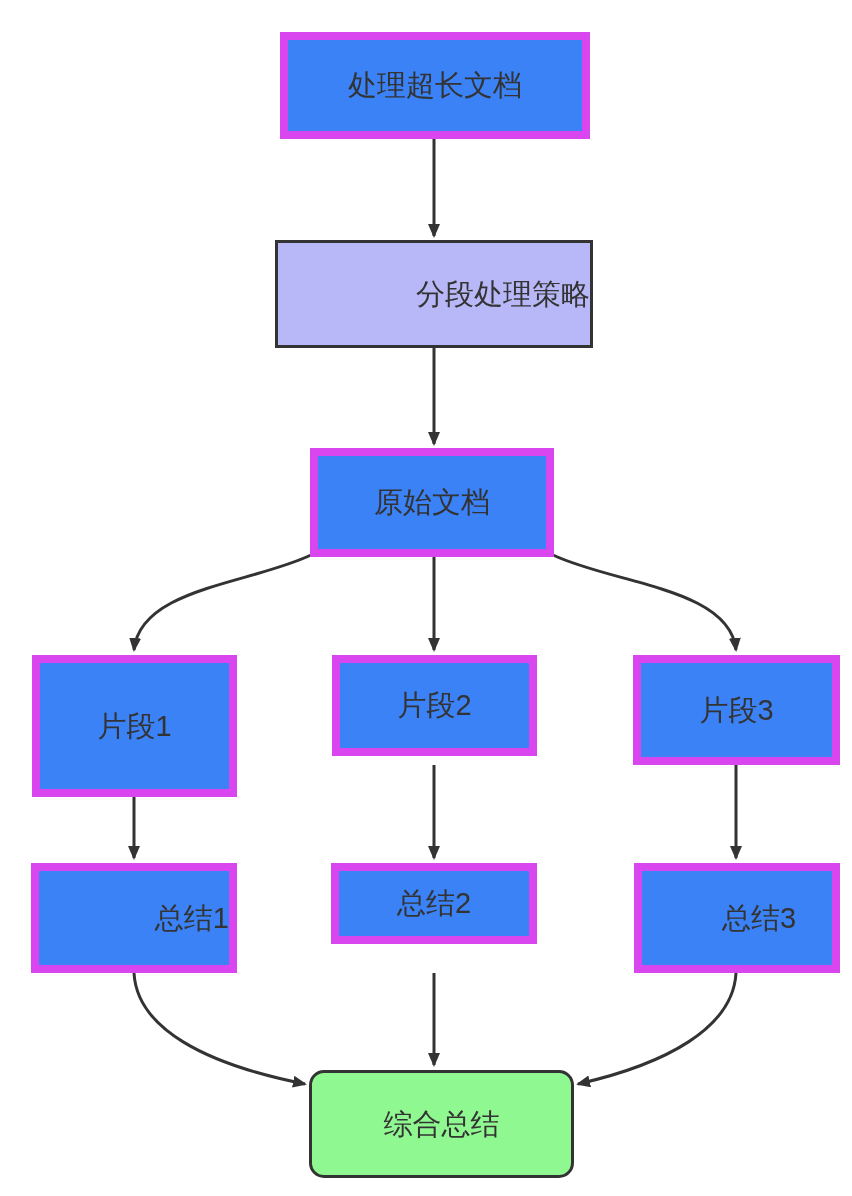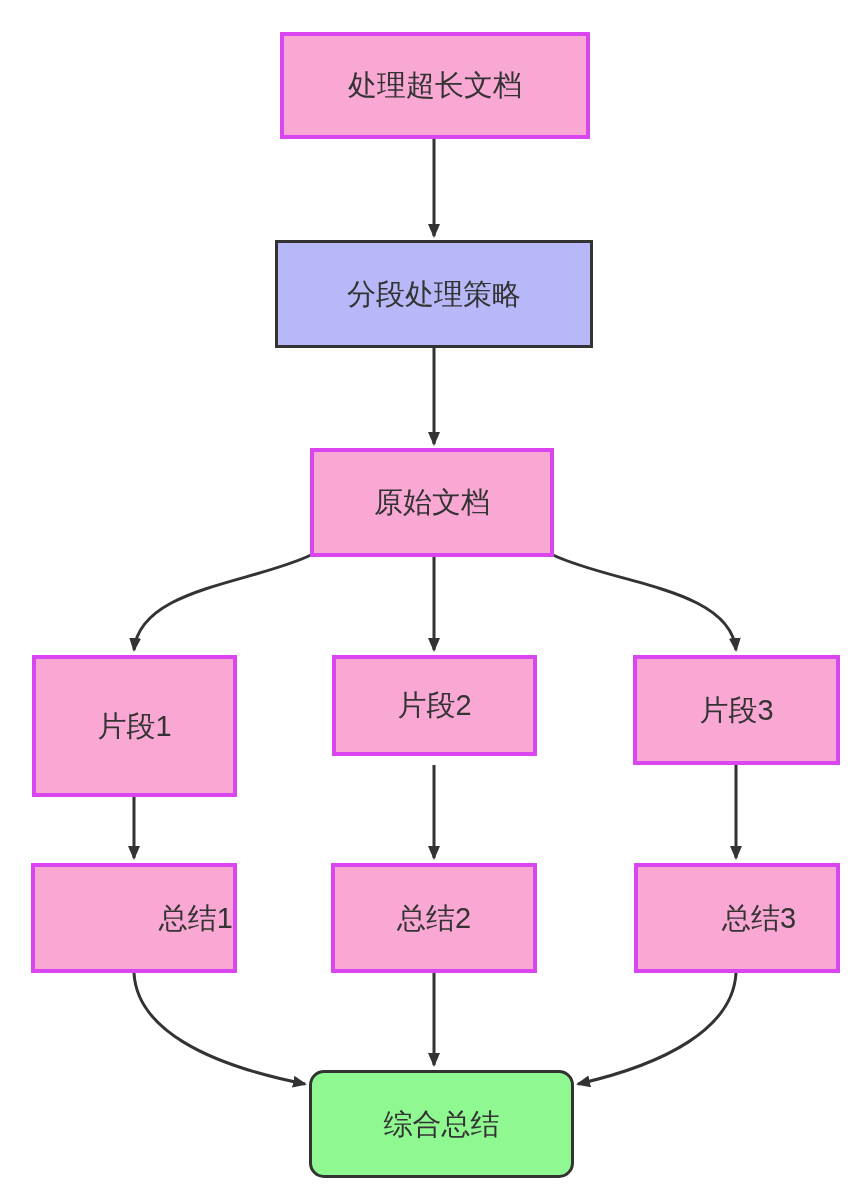--- a/index.html
+++ b/index.html
@@ -26,45 +26,46 @@
     fill: none;
     stroke: #333333;
     stroke-width: 3px;
   }
   .node {
     position: absolute;
     box-sizing: border-box;
     display: flex;
     align-items: center;
     justify-content: center;
-    background: #f9a8d4;
-    border: 4px solid #d946ef;
+    background: #3b82f6;
+    border: 8px solid #d946ef;
     color: #333333;
     font-size: 29px;
     line-height: 1;
     text-align: center;
     white-space: nowrap;
   }
   .node.highlight-purple {
     background: #b8b8f8;
     border: 3px solid #333333;
+    justify-content: flex-end;
   }
   .node.highlight-green {
     background: #90f890;
     border: 3px solid #333333;
   }
   
   .n-a { left: 280px; top: 32px;  width: 310px; height: 107px; }
   .n-b { left: 275px; top: 240px; width: 318px; height: 108px; }
   .n-c { left: 310px; top: 448px; width: 244px; height: 109px; }
   .n-d { left: 32px;  top: 655px; width: 205px; height: 142px; }
   .n-e { left: 332px; top: 655px; width: 205px; height: 101px; }
   .n-f { left: 633px; top: 655px; width: 207px; height: 110px; }
   .n-g { left: 31px;  top: 863px; width: 206px; height: 110px; justify-content: flex-end; }
-  .n-h { left: 331px; top: 863px; width: 206px; height: 110px; }
+  .n-h { left: 331px; top: 863px; width: 206px; height: 81px; }
   .n-i { left: 634px; top: 863px; width: 206px; height: 110px; padding-left: 44px; }
   .n-j { left: 309px; top: 1070px; width: 265px; height: 108px; border-radius: 15px; }
 </style>
 </head>
 <body>
 
 <div class="canvas">
 
   <svg class="edges-layer" width="852" height="1196" viewBox="0 0 852 1196" xmlns="http://www.w3.org/2000/svg">
     <defs>

